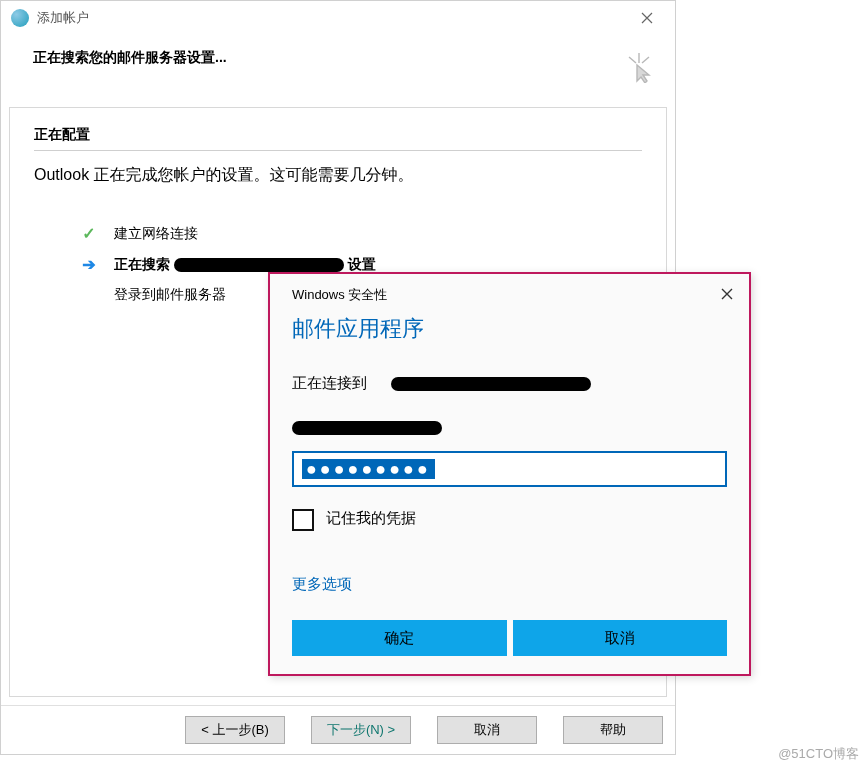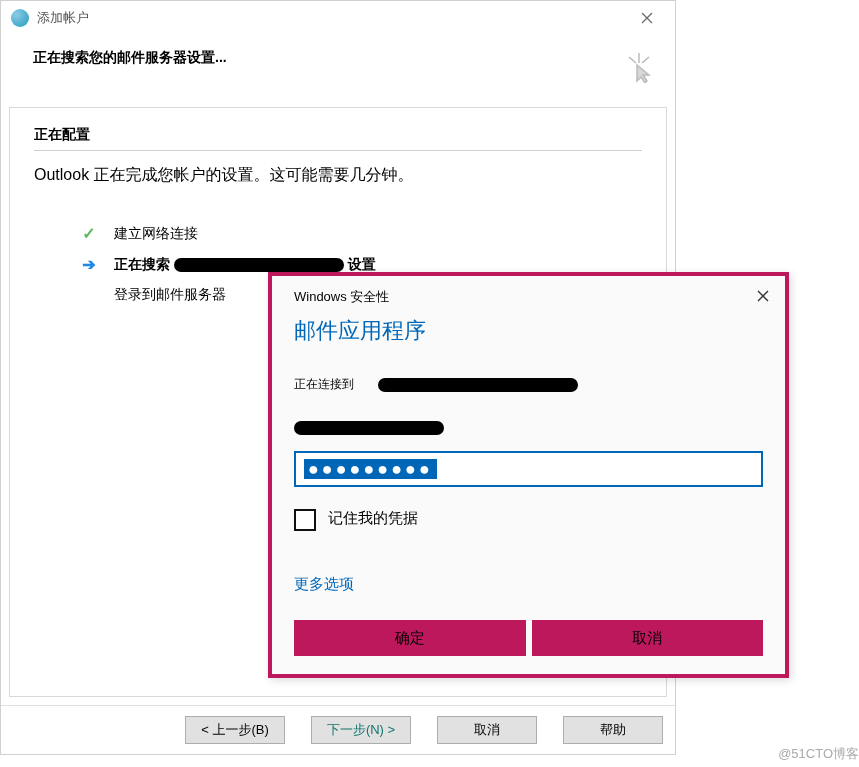--- a/index.html
+++ b/index.html
@@ -104,43 +104,43 @@
       font-size: 13px;
       font-family: inherit;
     }
     .footer-row button:disabled { color: #0f766e; }
 
     
     .sec-dialog {
       position: absolute;
       left: 268px;
       top: 272px;
-      width: 521px;
+      width: 483px;
       background: #fafafa;
-      border: 4px solid #be185d;
+      border: 2px solid #be185d;
       box-shadow: 2px 2px 8px rgba(0,0,0,0.15);
     }
     .sec-titlebar {
       display: flex; align-items: center;
       padding: 12px 16px 6px 22px;
       font-size: 13px;
     }
     .sec-titlebar .sec-close {
       margin-left: auto;
       font-size: 16px;
       color: #333;
     }
     .sec-body { padding: 4px 22px 18px 22px; }
     .sec-heading {
       font-size: 22px;
       color: #0067b8;
       margin-bottom: 30px;
     }
     .sec-line {
-      font-size: 12px;
+      font-size: 15px;
       margin-bottom: 28px;
       display: flex; align-items: center; gap: 24px;
     }
     .sec-user-line { margin-bottom: 16px; }
     .pw-field {
       width: 100%;
       height: 36px;
       border: 2px solid #0067b8;
       background: #fff;
       padding: 0 8px;
@@ -163,21 +163,21 @@
       width: 22px; height: 22px;
       border: 2px solid #111;
       background: #fff;
     }
     .cb-label { font-size: 15px; }
     .more-link { color: #0067b8; font-size: 15px; margin-bottom: 26px; display: block; }
     .sec-buttons { display: flex; gap: 6px; }
     .sec-buttons button {
       flex: 1;
       height: 36px;
-      background: #be185d;
+      background: #0ea5e9;
       border: none;
       font-size: 15px;
       font-family: inherit;
     }
     .watermark {
       position: absolute;
       right: 0;
       bottom: 4px;
       color: #aaa;
       font-size: 13px;

